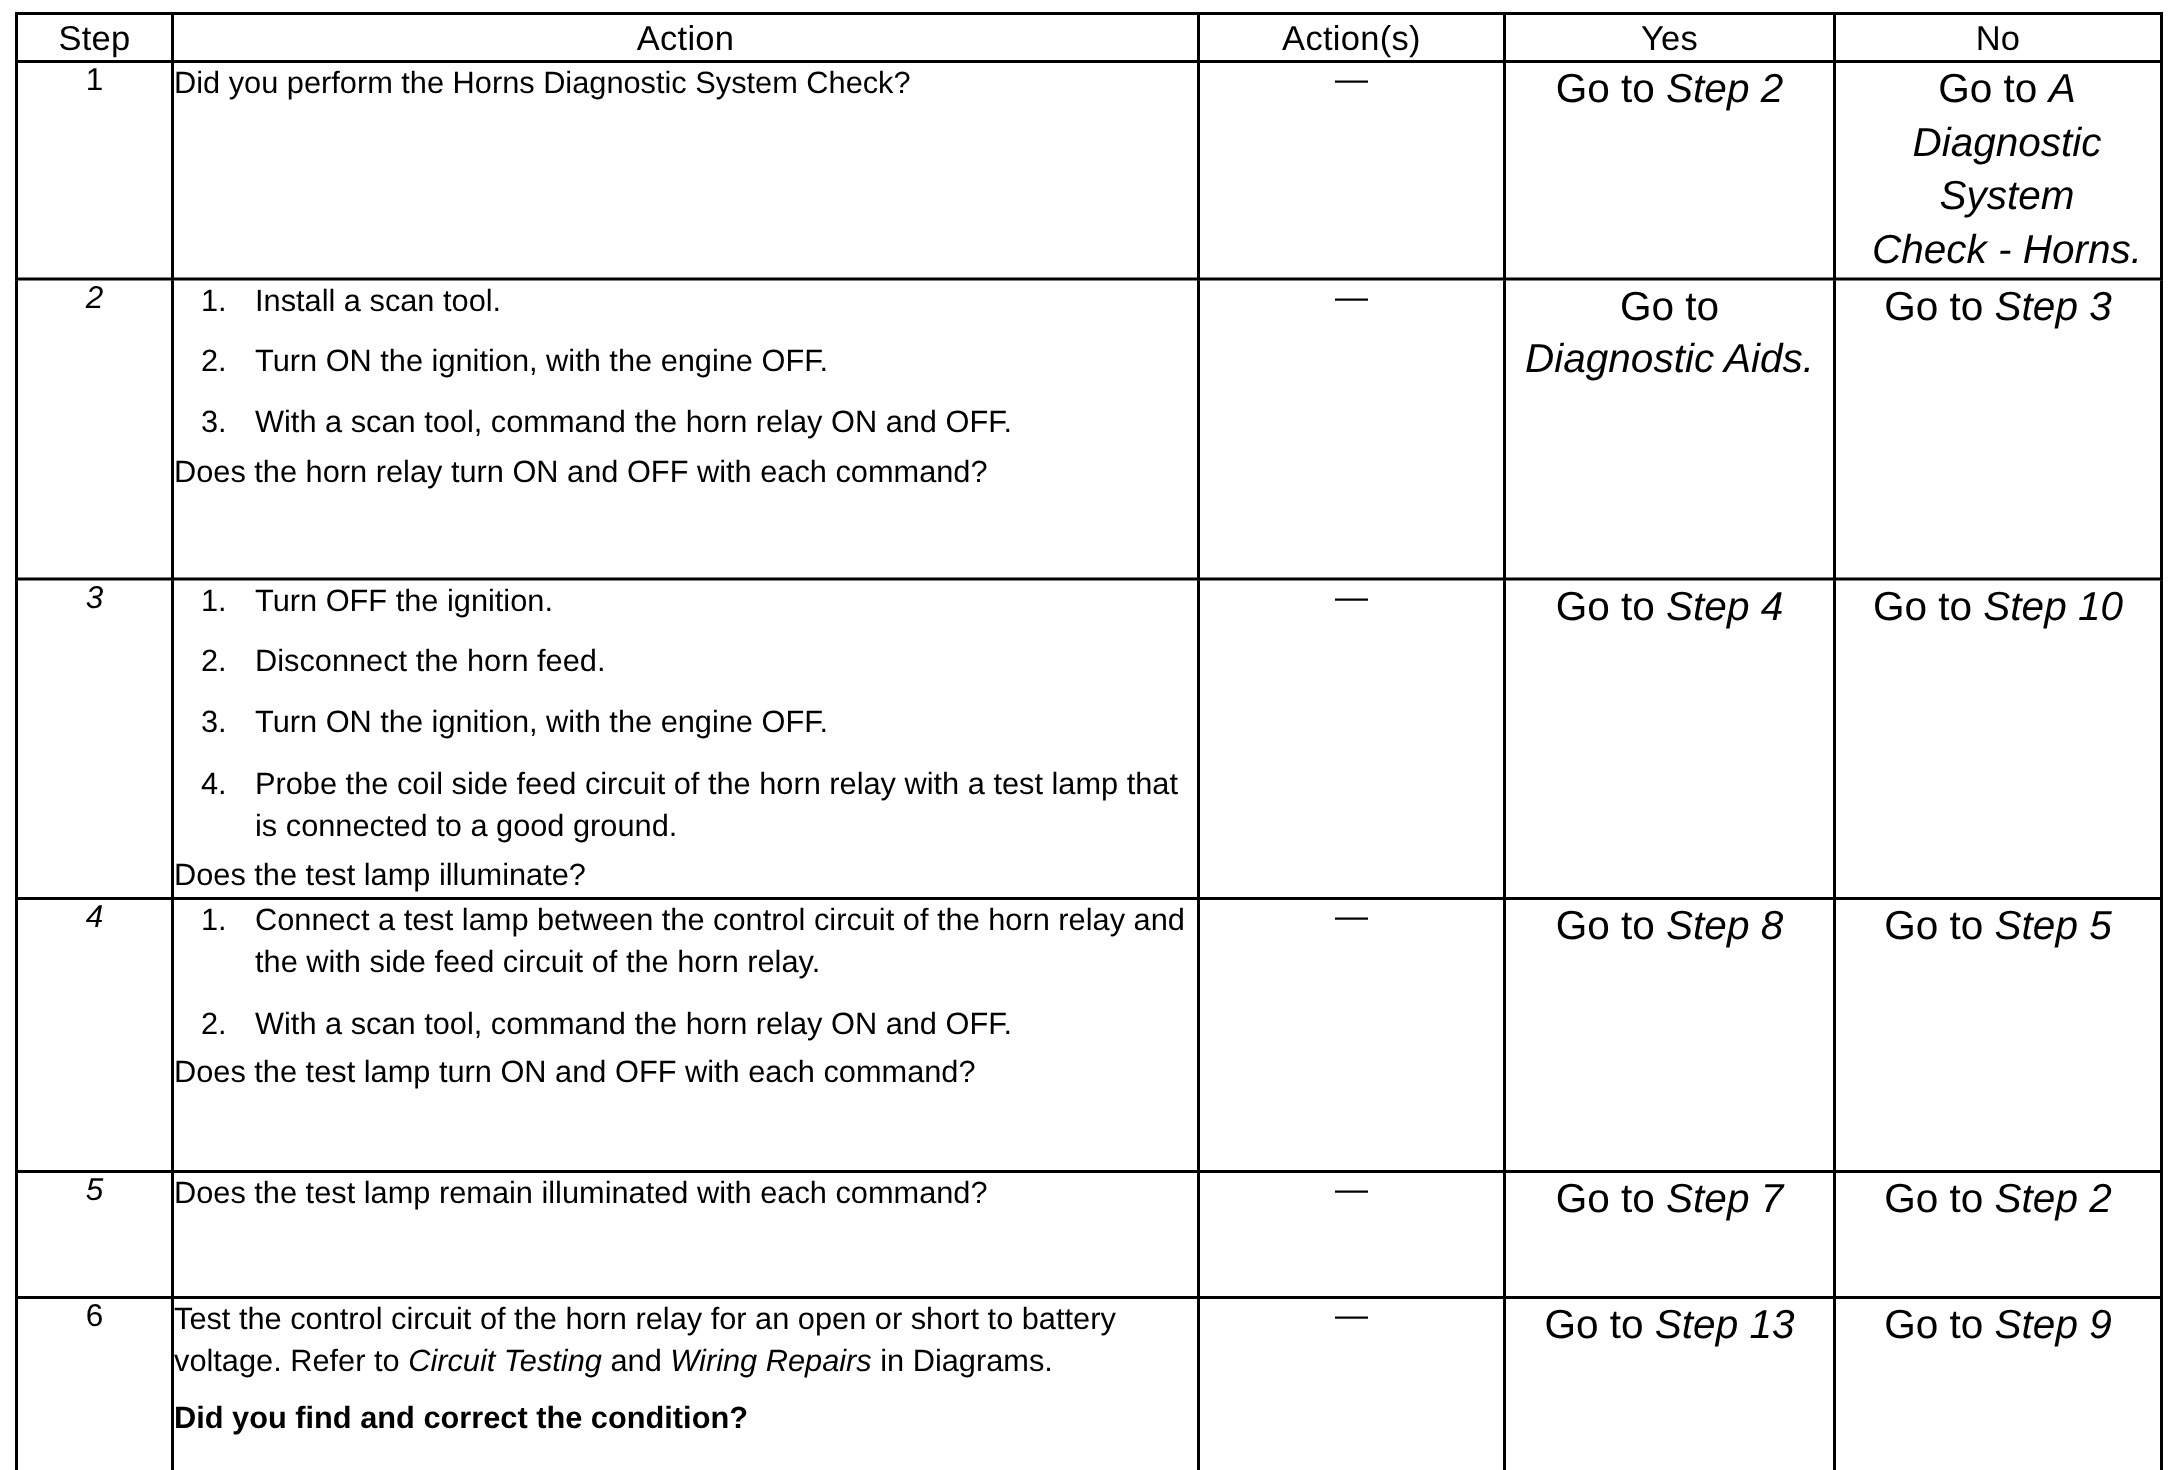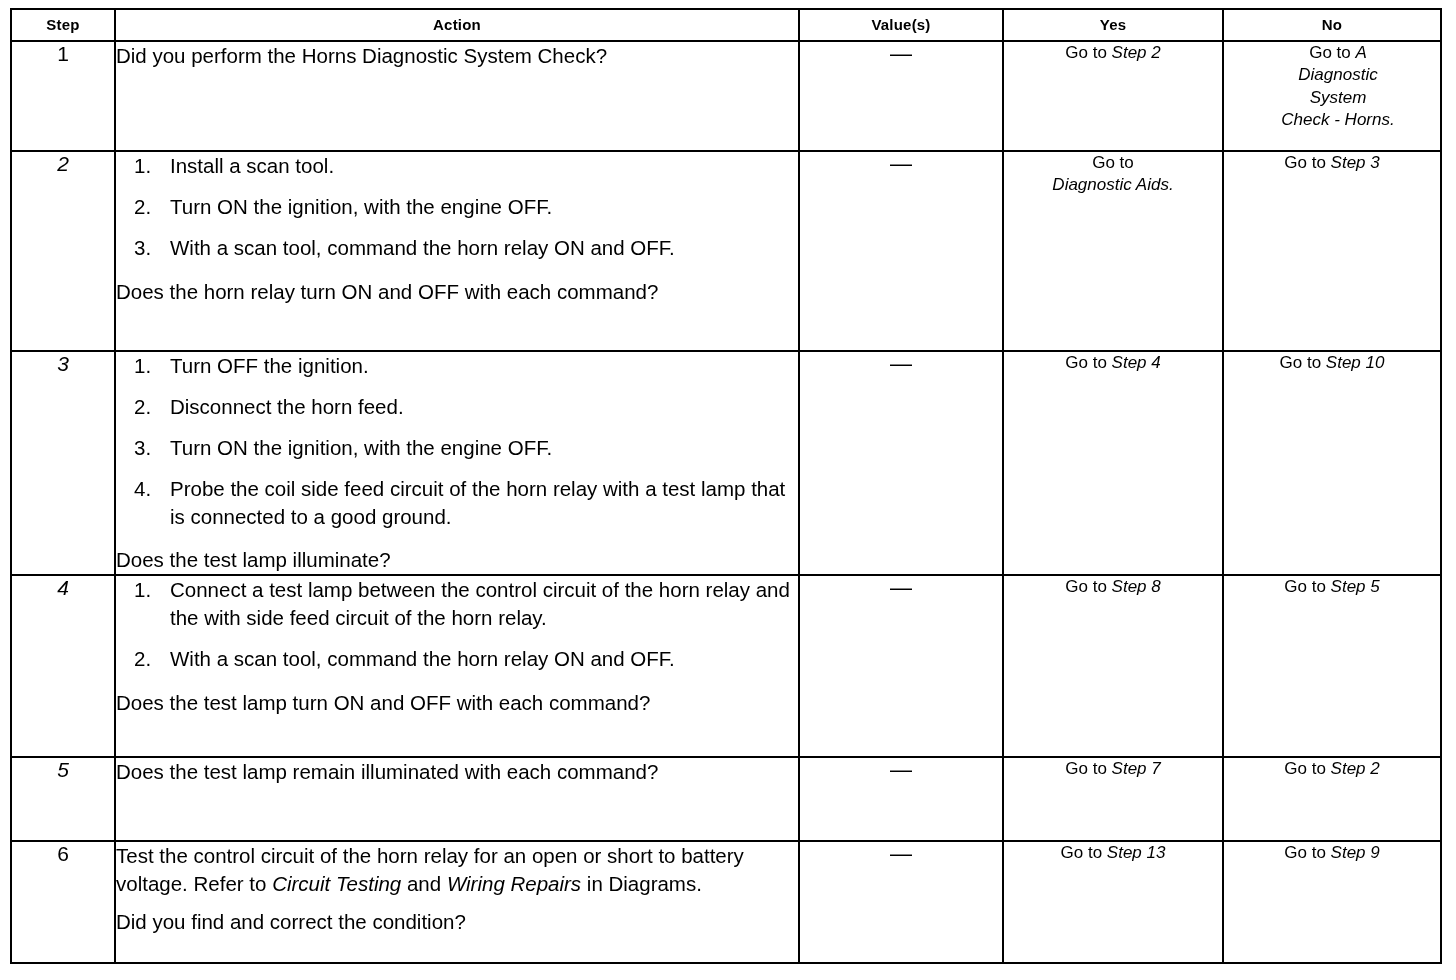--- a/index.html
+++ b/index.html
@@ -43,22 +43,22 @@
   
   col.c-step   { width: 104px; }
   col.c-action { width: 684px; }
   col.c-value  { width: 204px; }
   col.c-yes    { width: 220px; }
   col.c-no     { width: 218px; }
 
   
   thead th {
     text-align: center;
-    font-weight: bold;
-    font-size: 15px;
+    font-weight: normal;
+    font-size: 23px;
     height: 30px;
     line-height: 30px;
     padding: 3px 0 4px 0;
     letter-spacing: 0.2px;
   }
 
   
   td.step-cell {
     text-align: center;
     vertical-align: middle;
@@ -91,41 +91,41 @@
     left: 18px;
     top: 0;
     width: 32px;
     text-align: left;
   }
 
   p.prose {
     margin: 0;
     padding: 0;
   }
-  p.prose + p.prose { margin-top: 10px; }
+  p.prose + p.prose { margin-top: 10px; font-weight: bold; }
   .question { margin-top: 13px; }
-  ol.steps + .question { margin-top: 16px; }
+  ol.steps + .question { margin-top: 5px; }
 
   
   td.value-cell {
     text-align: center;
     vertical-align: middle;
     font-size: 21px;
   }
   .dash {
     display: inline-block;
     font-size: 22px;
     line-height: 1;
   }
 
   
   td.branch-cell {
     text-align: center;
     vertical-align: bottom;
-    font-size: 17px;
+    font-size: 27px;
     line-height: 1.32;
     padding: 6px 6px 8px 6px;
   }
   td.branch-cell.valign-top {
     vertical-align: top;
     padding-left: 12px;
   }
   td.branch-cell .lines > div { white-space: nowrap; }
 
   i, em { font-style: italic; }
@@ -140,21 +140,21 @@
       <col class="c-step">
       <col class="c-action">
       <col class="c-value">
       <col class="c-yes">
       <col class="c-no">
     </colgroup>
     <thead>
       <tr>
         <th>Step</th>
         <th>Action</th>
-        <th>Value(s)</th>
+        <th>Action(s)</th>
         <th>Yes</th>
         <th>No</th>
       </tr>
     </thead>
     <tbody id="table-body">
         <tr style="height: 110px;">
           <td class="step-cell"><span class="step-num">1</span></td>
           <td class="action-cell">
             <p class="prose">Did you perform the Horns Diagnostic System Check?</p>
           </td>

